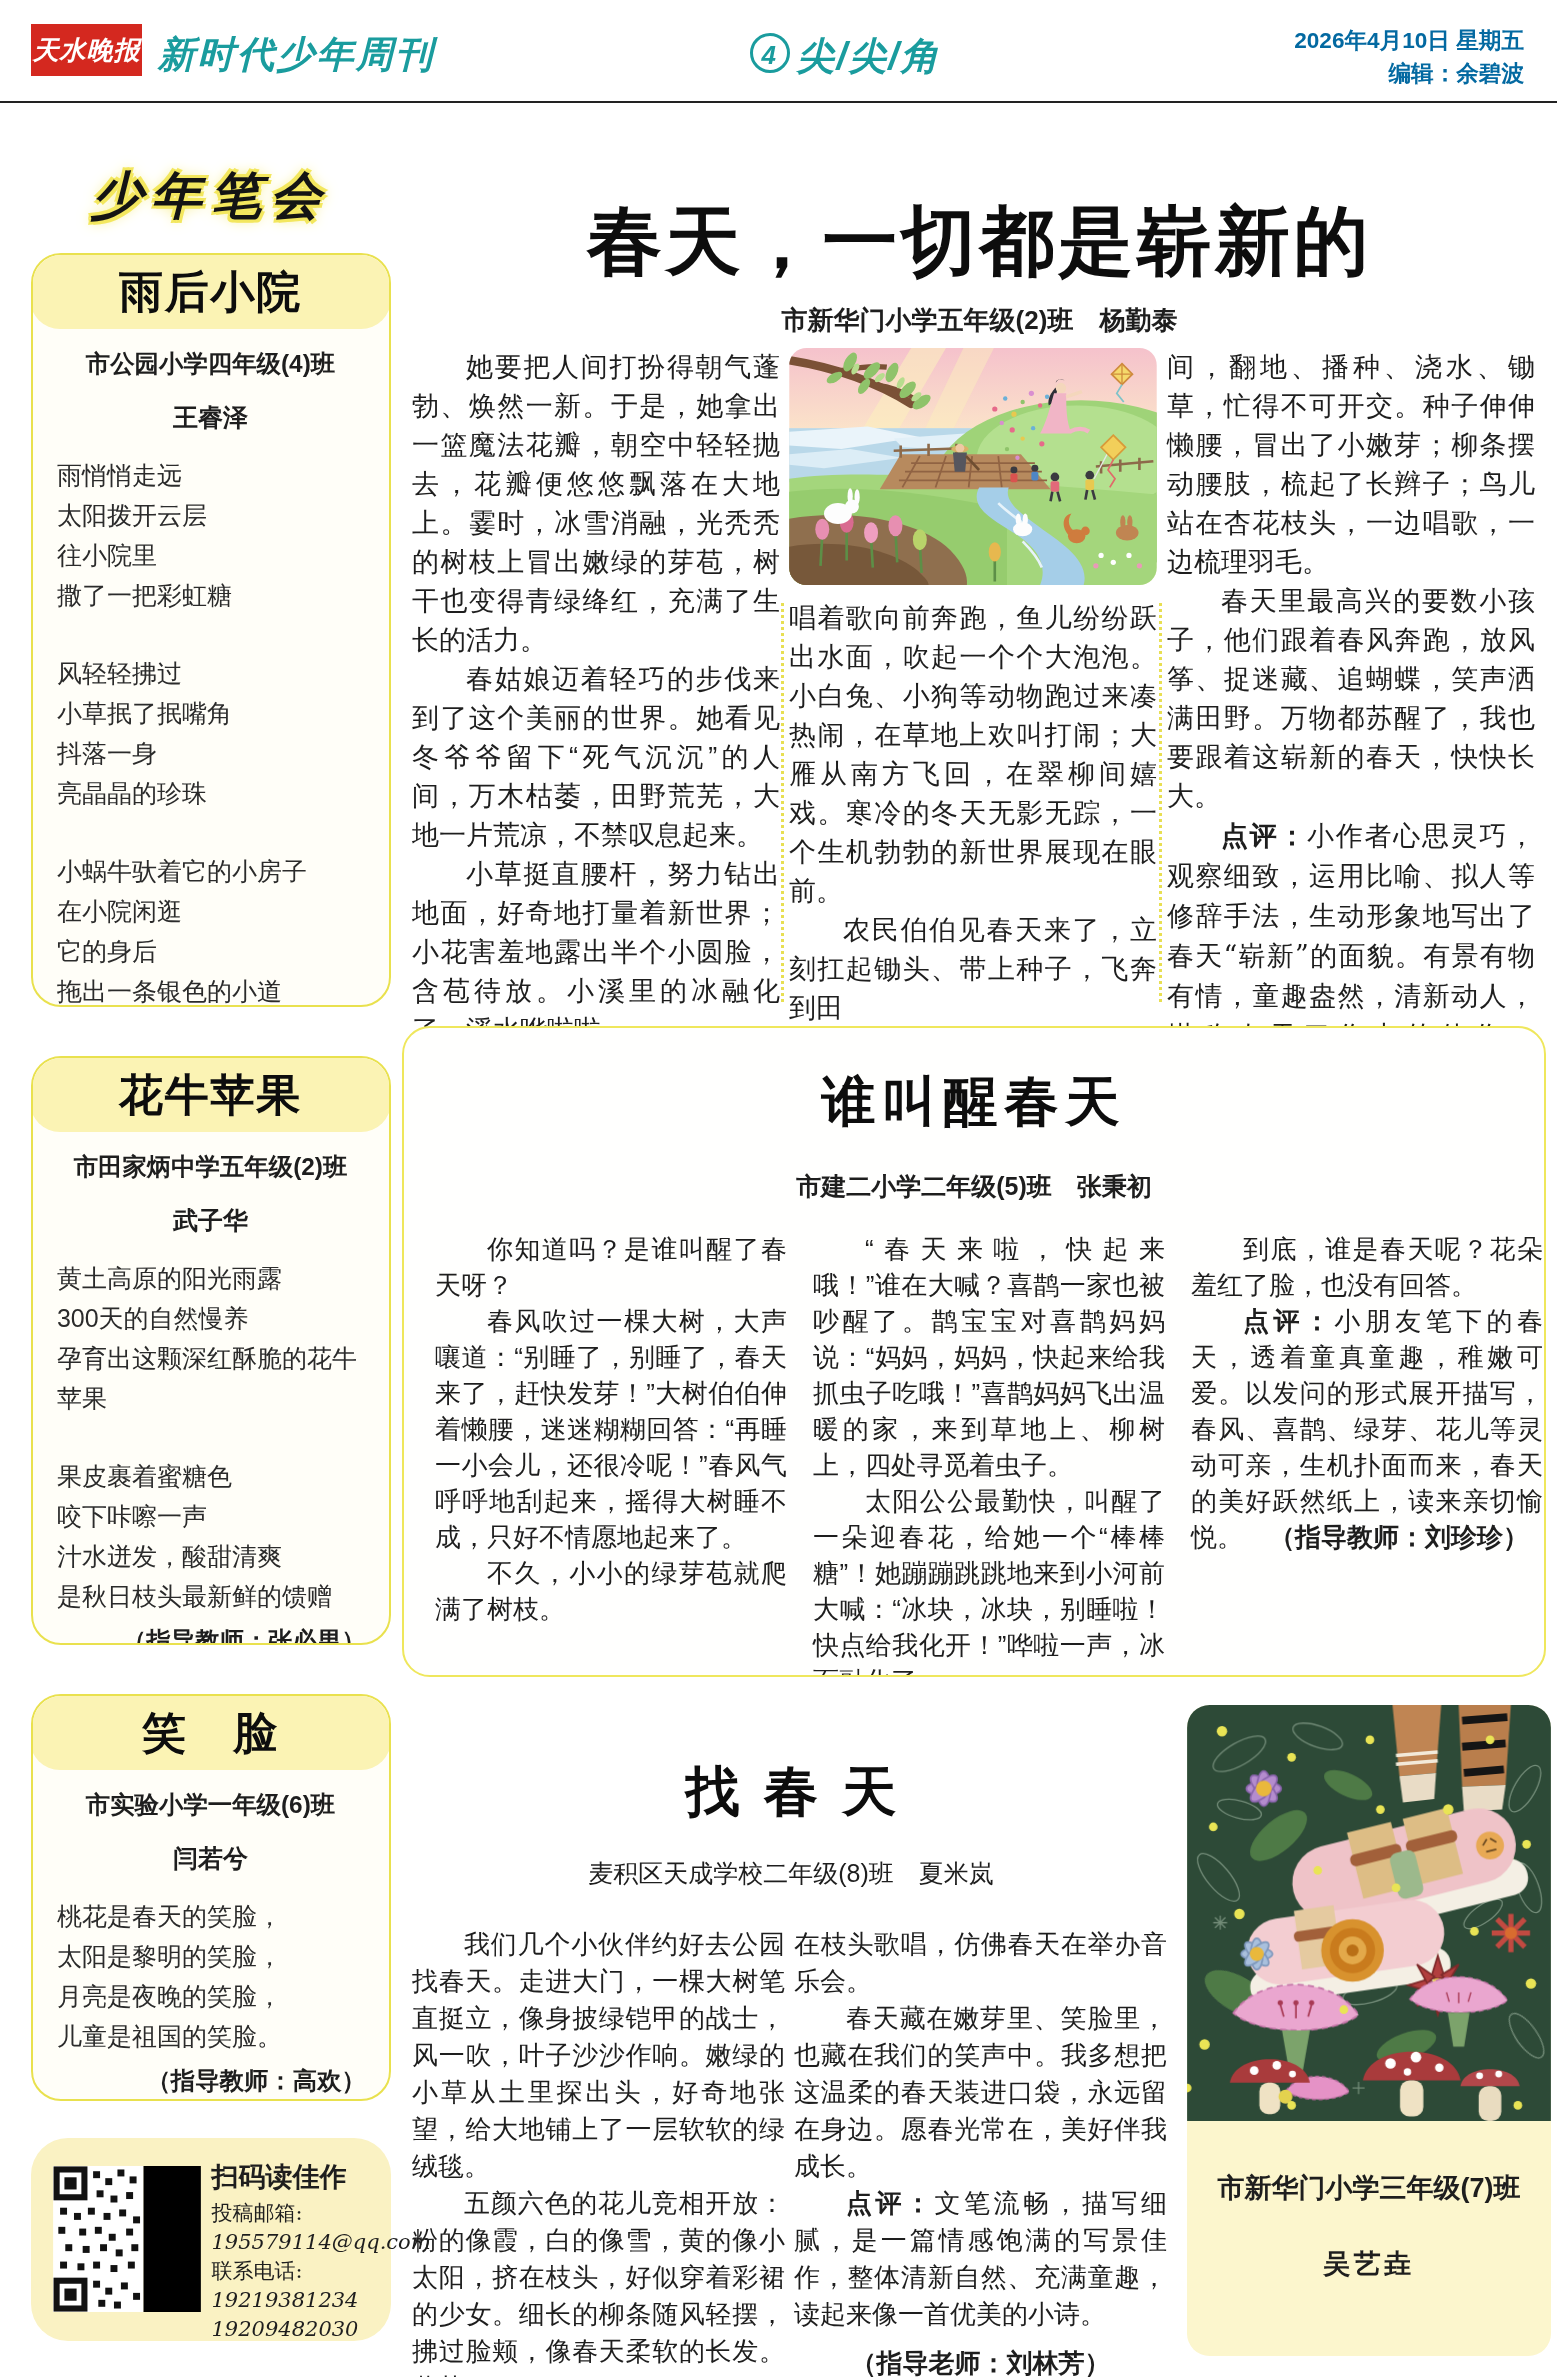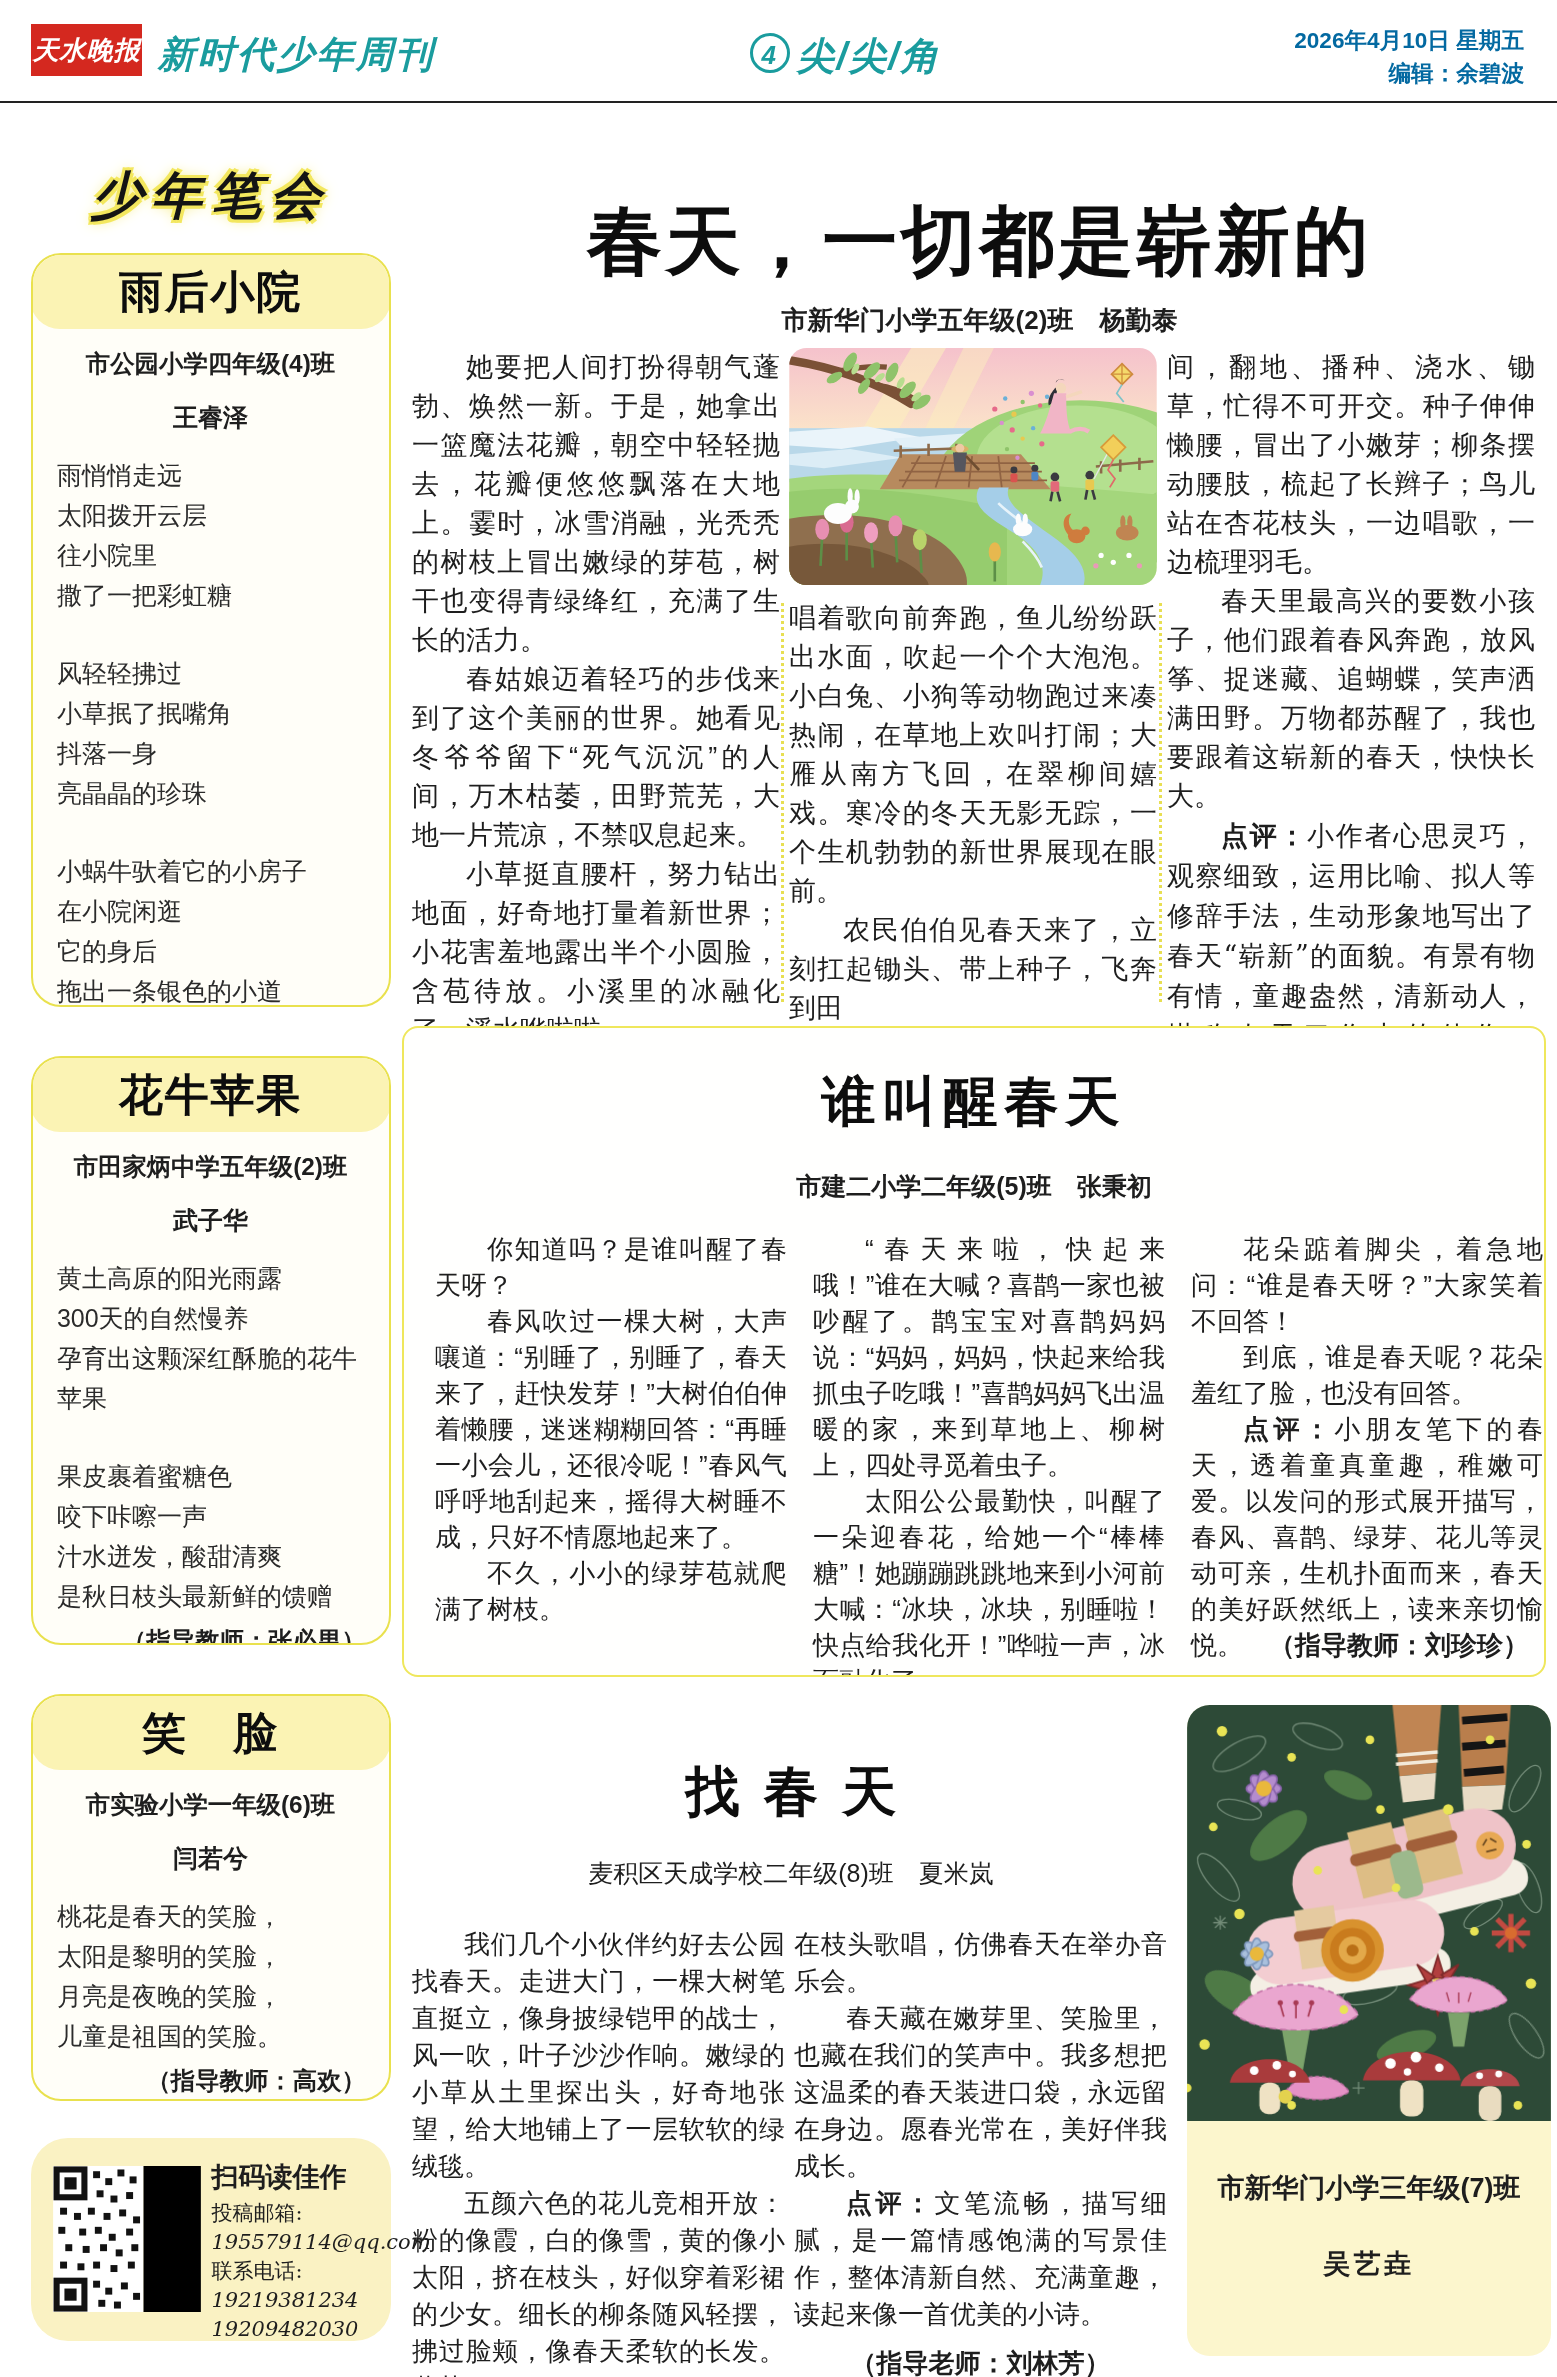--- a/index.html
+++ b/index.html
@@ -51,21 +51,21 @@
   
   .a1-title{position:absolute;left:409px;top:192px;width:1141px;text-align:center;font-size:75px;letter-spacing:3.5px;}
   .a1-byline{position:absolute;left:409px;top:303px;width:1141px;text-align:center;font-size:26px;font-weight:bold;}
   .col{position:absolute;top:348px;width:368px;font-size:27px;line-height:39px;text-align:justify;}
   .c1{left:412px;} .c2{left:789px;} .c3{left:1167px;}
   .illu{display:block;width:368px;height:237px;margin-bottom:14px;}
   .vsep{position:absolute;top:603px;height:399px;border-left:3.5px dotted #e8df52;}
   .vs1{left:781px;} .vs2{left:1159px;}
 
   
-  .a2box{position:absolute;left:402px;top:1026px;width:1144px;height:651px;border:2.6px solid #efe75c;border-radius:16px;
+  .a2box{position:absolute;left:402px;top:1026px;width:1144px;height:651px;border:2.6px solid #efe75c;border-radius:28px;
          box-sizing:border-box;overflow:hidden;background:#fffffe;}
   .a2-title{margin-top:38px;text-align:center;font-size:54px;font-weight:bold;letter-spacing:7px;}
   .a2-byline{margin-top:31px;text-align:center;font-size:25px;font-weight:bold;}
   .a2cols{position:relative;height:475px;margin-top:28px;}
   .a2c{position:absolute;top:0;width:352px;font-size:26px;line-height:36px;text-align:justify;}
   .a2c1{left:31px;} .a2c2{left:409px;} .a2c3{left:787px;}
 
   
   .a3-title{position:absolute;left:409px;top:1756px;width:764px;text-align:center;font-size:54px;font-weight:bold;
             letter-spacing:0.45em;text-indent:0.45em;}
@@ -407,21 +407,20 @@
       <div class="a2c a2c1">
         <p class="indent">你知道吗？是谁叫醒了春天呀？</p>
         <p class="indent">春风吹过一棵大树，大声嚷道：“别睡了，别睡了，春天来了，赶快发芽！”大树伯伯伸着懒腰，迷迷糊糊回答：“再睡一小会儿，还很冷呢！”春风气呼呼地刮起来，摇得大树睡不成，只好不情愿地起来了。</p>
         <p class="indent">不久，小小的绿芽苞就爬满了树枝。</p>
       </div>
       <div class="a2c a2c2">
         <p class="indent">“春天来啦，快起来哦！”谁在大喊？喜鹊一家也被吵醒了。鹊宝宝对喜鹊妈妈说：“妈妈，妈妈，快起来给我抓虫子吃哦！”喜鹊妈妈飞出温暖的家，来到草地上、柳树上，四处寻觅着虫子。</p>
         <p class="indent">太阳公公最勤快，叫醒了一朵迎春花，给她一个“棒棒糖”！她蹦蹦跳跳地来到小河前大喊：“冰块，冰块，别睡啦！快点给我化开！”哗啦一声，冰面融化了。</p>
       </div>
       <div class="a2c a2c3">
-        <p class="indent">花朵踮着脚尖，着急地问：“谁是春天呀？”大家笑着不回答！</p>
         <p class="indent">到底，谁是春天呢？花朵羞红了脸，也没有回答。</p>
         <p class="indent"><b class="cmtlabel">点评：</b><span class="kai">小朋友笔下的春天，透着童真童趣，稚嫩可爱。以发问的形式展开描写，春风、喜鹊、绿芽、花儿等灵动可亲，生机扑面而来，春天的美好跃然纸上，读来亲切愉悦。</span>　<b class="cmtteach">（指导教师：刘珍珍）</b></p>
       </div>
     </div>
   </div>
 
   <div class="a3-title jtitle">找春天</div>
   <div class="a3-byline">麦积区天成学校二年级(8)班　夏米岚</div>
 
   <div class="a3col a3c1">

